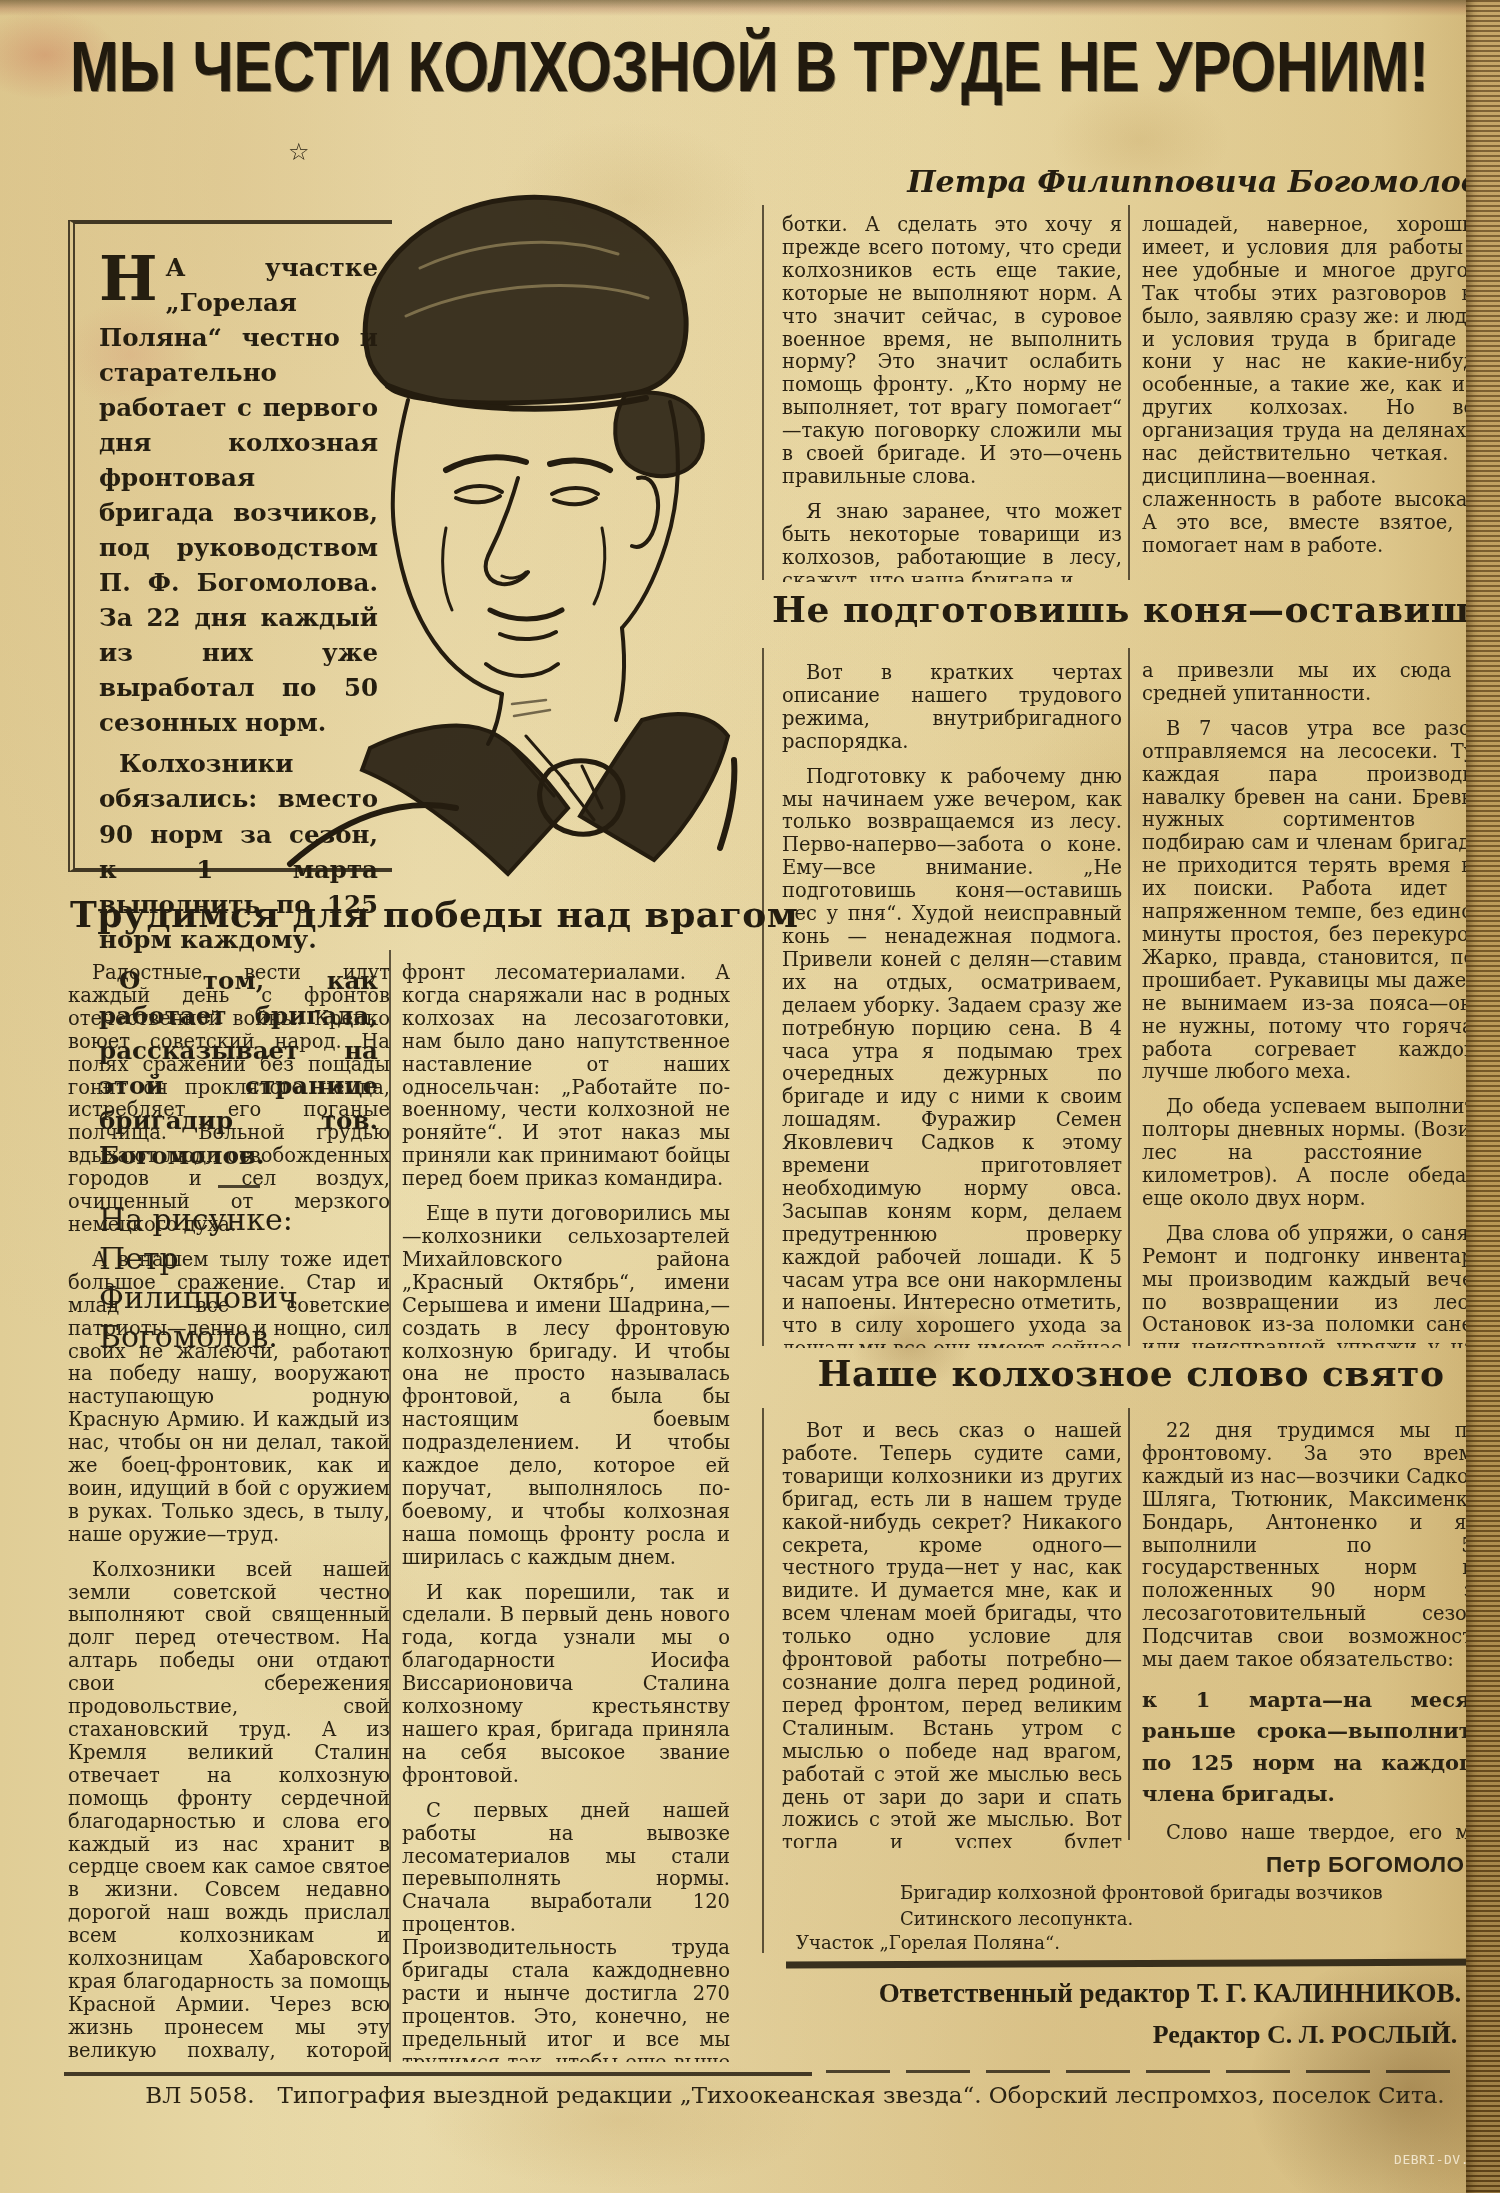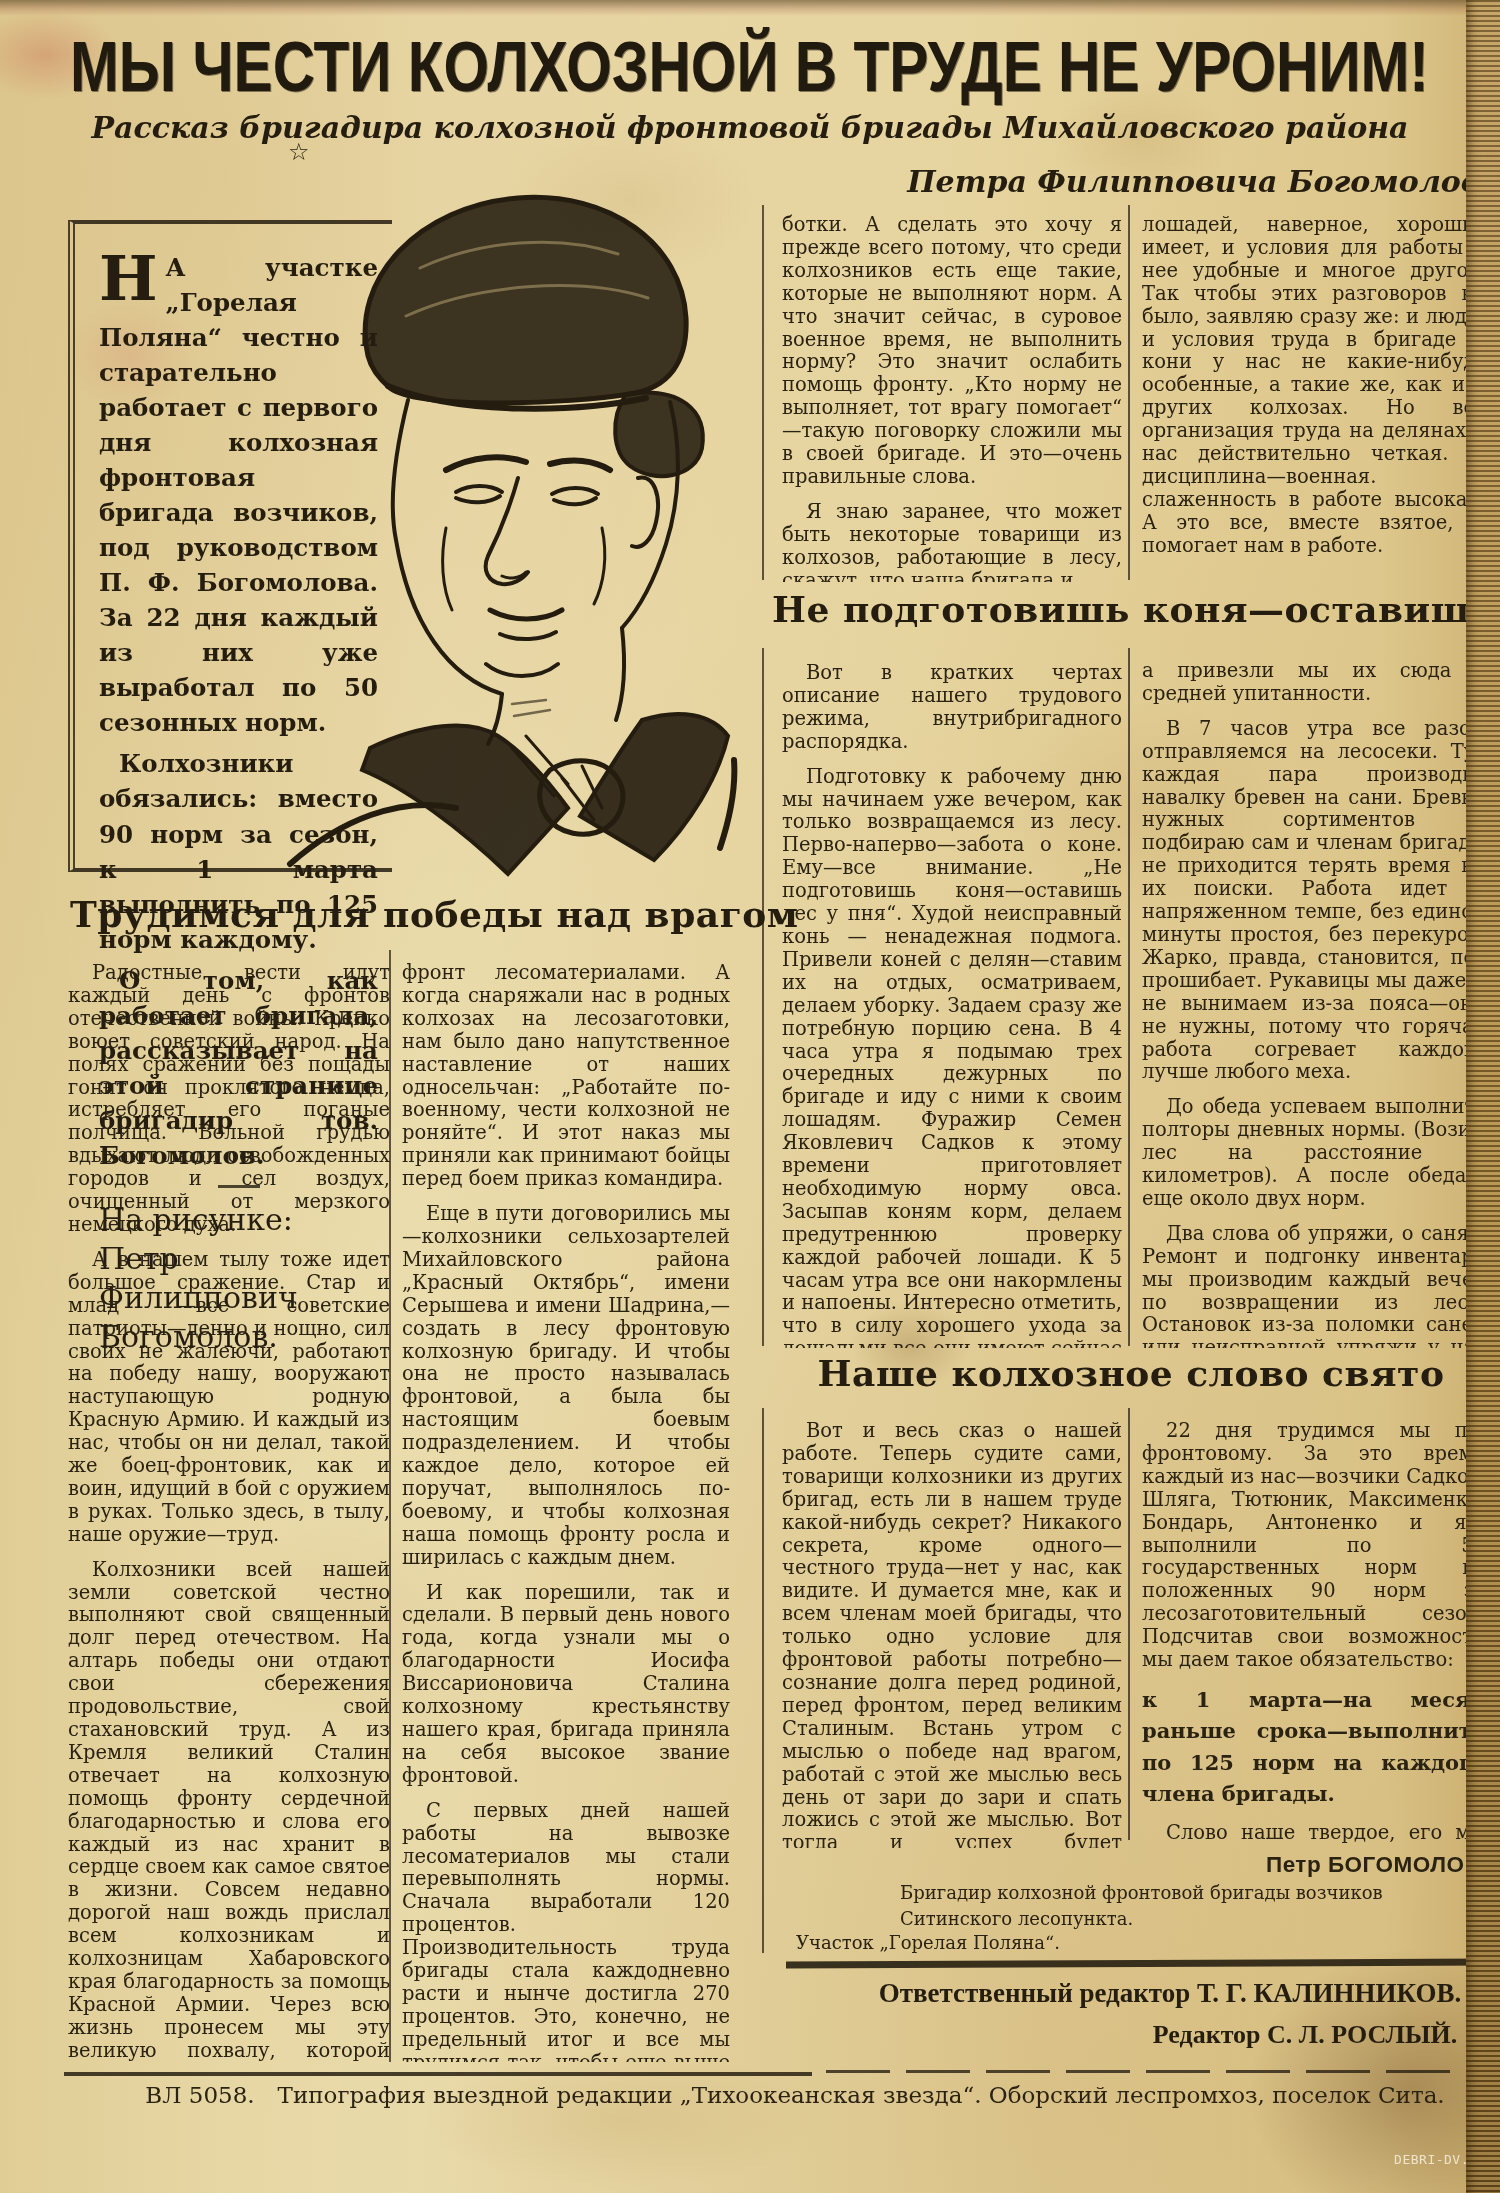--- a/index.html
+++ b/index.html
@@ -68,21 +68,20 @@
     <div class="blotch" style="left:1000px;top:700px;width:300px;height:220px;background:radial-gradient(rgba(170,130,60,0.14),transparent 70%);"></div>
     <div class="blotch" style="left:200px;top:1500px;width:320px;height:260px;background:radial-gradient(rgba(170,130,60,0.10),transparent 70%);"></div>
     <div class="blotch" style="left:850px;top:1300px;width:120px;height:90px;background:radial-gradient(rgba(130,90,35,0.25),transparent 70%);"></div>
     <div class="blotch" style="left:1250px;top:1950px;width:320px;height:280px;background:radial-gradient(rgba(105,70,25,0.40),transparent 72%);"></div>
     <div class="blotch" style="left:420px;top:2050px;width:400px;height:140px;background:radial-gradient(rgba(175,135,65,0.16),transparent 70%);"></div>
     <div class="blotch" style="left:1050px;top:80px;width:180px;height:120px;background:radial-gradient(rgba(175,135,65,0.18),transparent 70%);"></div>
   </div>
   <div class="abs top-edge"></div>
 
   <div class="abs headline">МЫ ЧЕСТИ КОЛХОЗНОЙ В ТРУДЕ НЕ УРОНИМ!</div>
-  <div class="abs subtitle" style="top:110px;">Рассказ бригадира колхозной фронтовой бригады Михайловского района</div>
   <div class="abs subtitle" style="top:164px;text-align:right;">Петра Филипповича Богомолова</div>
   <div class="abs star" style="left:288px;top:138px;">☆</div>
 
   <div class="abs intro">
     <p><span class="dropcap">Н</span><span>А участке „Горелая Поляна“ честно и старательно работает с первого дня колхозная фронтовая бригада возчиков, под руководством П. Ф. Богомолова. За 22 дня каждый из них уже выработал по 50 сезонных норм.</span></p>
     <p class="ind">Колхозники обязались: вместо 90 норм за сезон, к 1 марта выполнить по 125 норм каждому.</p>
     <p class="ind">О том, как работает бригада, рассказывает на этой странице бригадир тов. Богомолов.</p>
     <div class="intro-rule"></div>
     <p class="caption">На рисунке: Петр Филиппович Богомолов.</p>
   </div>

